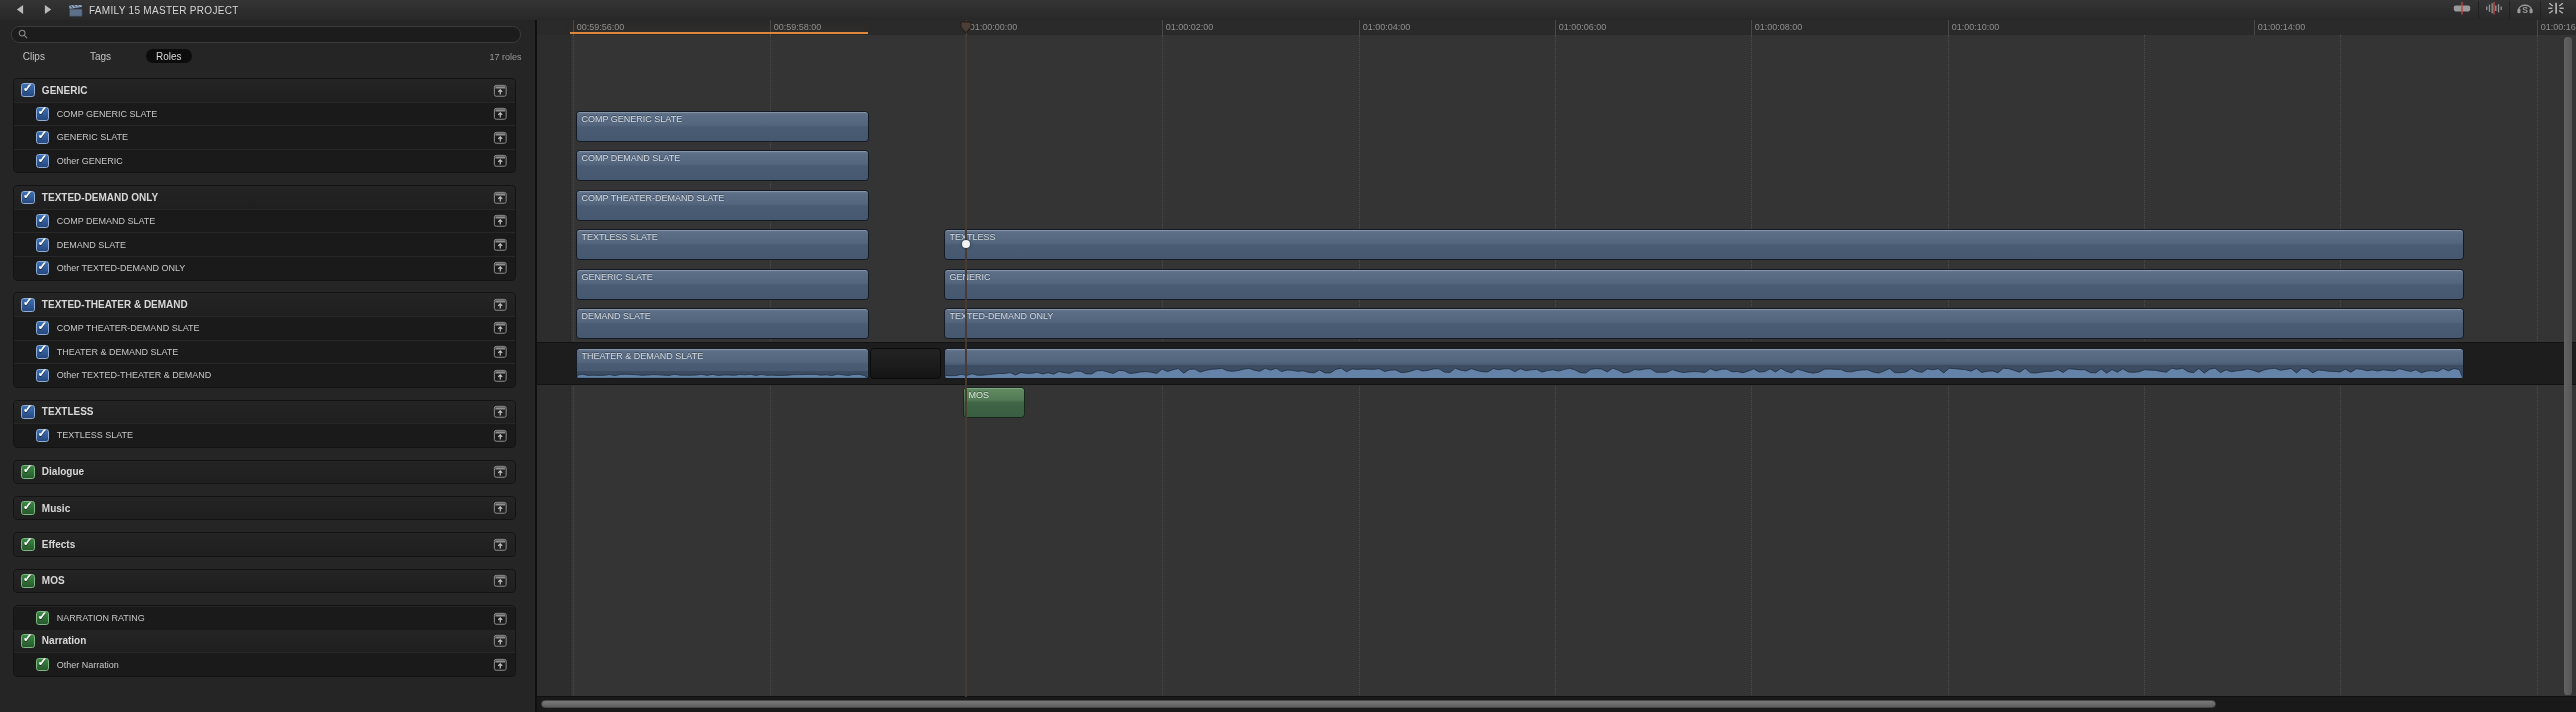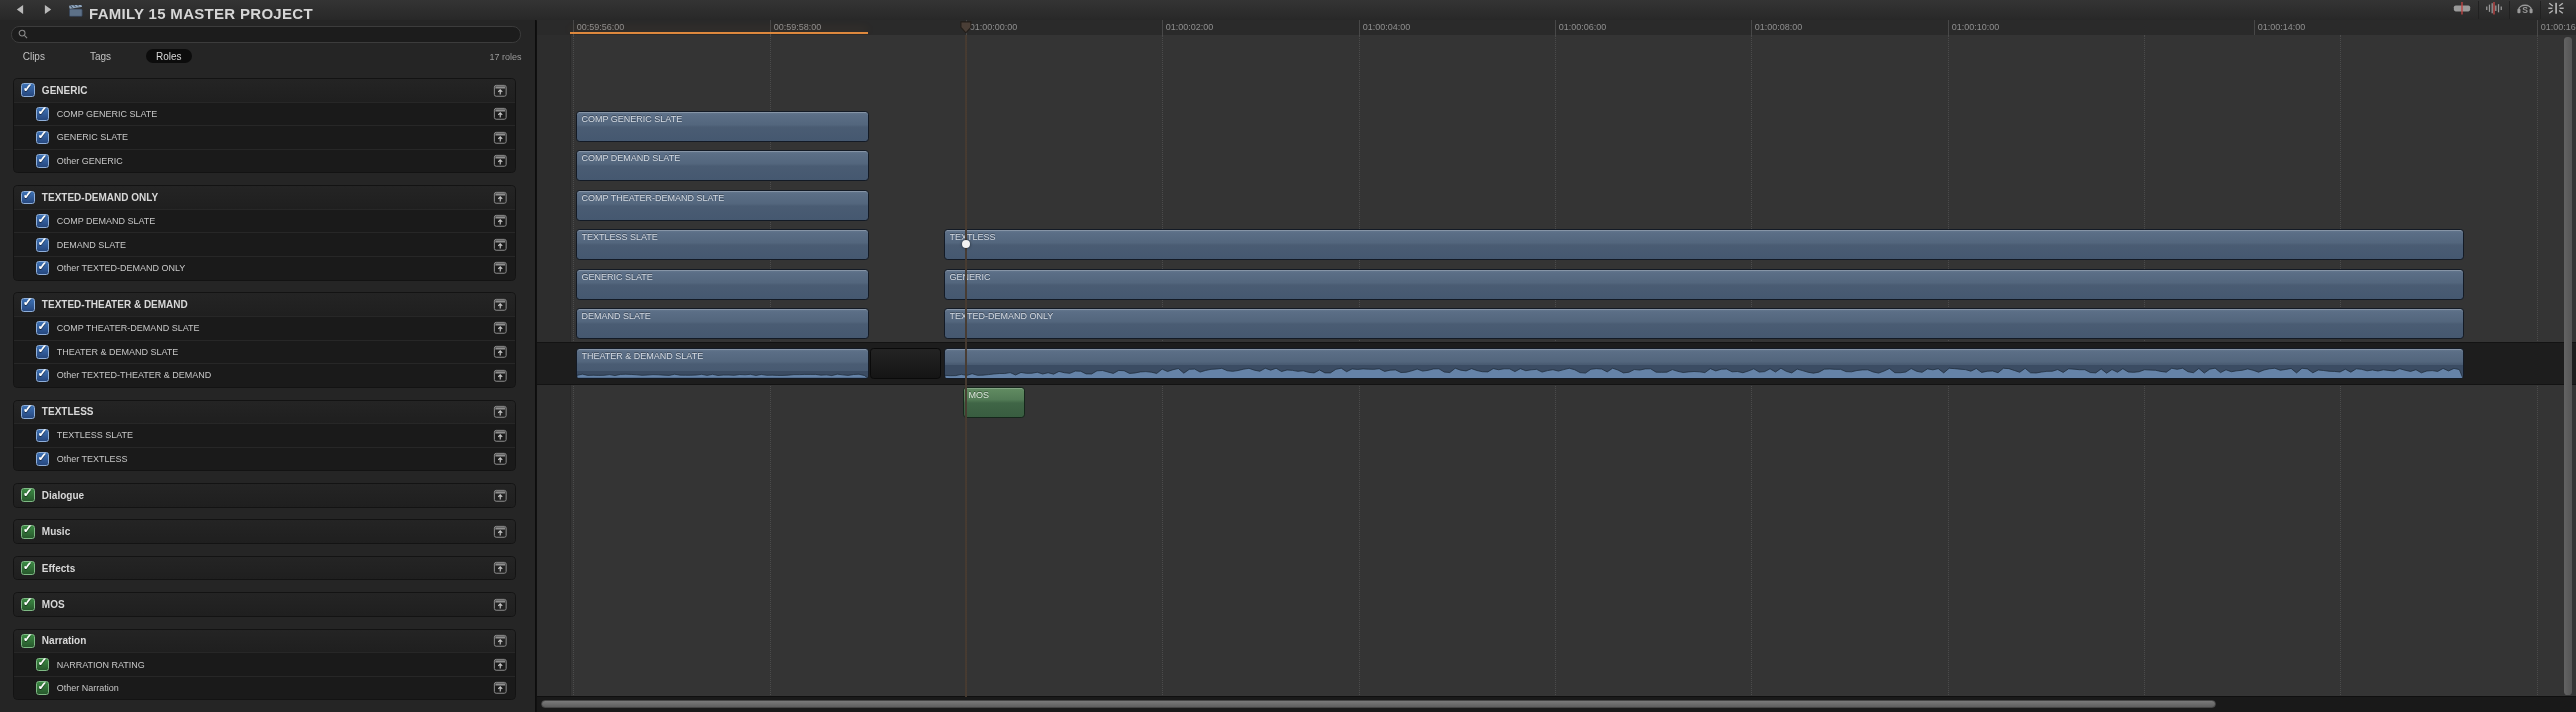--- a/index.html
+++ b/index.html
@@ -7,21 +7,21 @@
        font-family:"Liberation Sans",sans-serif;color:#cccccc;}
   #app{position:absolute;inset:0;}
 
   
   #titlebar{position:absolute;left:0;top:0;width:2576px;height:20px;
     background:linear-gradient(#343434,#282828);border-bottom:0.9px solid #151515;}
   .navbtn{position:absolute;top:0;width:25px;height:20px;background:none;border:none;
     display:flex;align-items:center;justify-content:center;padding:0;cursor:default;}
   #back-btn{left:7.2px;} #fwd-btn{left:36px;}
   #clapper{position:absolute;left:69px;top:3.6px;}
-  #proj-title{position:absolute;left:89px;top:4.5px;font-size:15px;font-weight:bold;
+  #proj-title{position:absolute;left:89px;top:4.5px;font-size:10px;font-weight:normal;
     color:#d6d6d6;letter-spacing:0.3px;white-space:nowrap;}
   #tools{position:absolute;right:5.4px;top:0.9px;height:18px;display:flex;align-items:center;}
   .toolbtn{width:31px;height:18px;background:none;border:none;display:flex;
     align-items:center;justify-content:center;padding:0;border-left:0.9px solid #212121;}
   .toolbtn:first-child{border-left:none;}
 
   
   #sidebar{position:absolute;left:0;top:20px;width:536px;bottom:0;
     background:#252525;border-right:0.9px solid #0d0d0d;box-sizing:border-box;}
   #searchbox{position:absolute;left:11px;top:6.3px;width:510px;height:16.3px;border-radius:8.1px;
@@ -331,31 +331,20 @@
             <span class="cb blue"></span>
             <span class="rlabel">TEXTLESS SLATE</span>
             <button class="rowicon">
               <svg width="14.5" height="13.6" viewBox="0 0 16 15">
                 <rect x="1.5" y="1.5" width="13" height="12" rx="2" fill="none" stroke="#8f8f8f" stroke-width="1.1"></rect>
                 <rect x="2.6" y="2.6" width="10.8" height="2.4" fill="#8f8f8f"></rect>
                 <path d="M8 11.5 V7.2 M5.8 8.8 L8 6.4 L10.2 8.8" fill="none" stroke="#c4c4c4" stroke-width="1.3"></path>
               </svg>
             </button>
           </div>
-          <div class="rrow sub">
-            <span class="cb blue"></span>
-            <span class="rlabel">Other TEXTLESS</span>
-            <button class="rowicon">
-              <svg width="14.5" height="13.6" viewBox="0 0 16 15">
-                <rect x="1.5" y="1.5" width="13" height="12" rx="2" fill="none" stroke="#8f8f8f" stroke-width="1.1"></rect>
-                <rect x="2.6" y="2.6" width="10.8" height="2.4" fill="#8f8f8f"></rect>
-                <path d="M8 11.5 V7.2 M5.8 8.8 L8 6.4 L10.2 8.8" fill="none" stroke="#c4c4c4" stroke-width="1.3"></path>
-              </svg>
-            </button>
-          </div>
         </div>
         <div class="rolebox">
           <div class="rrow head">
             <span class="cb green"></span>
             <span class="rlabel">Dialogue</span>
             <button class="rowicon">
               <svg width="14.5" height="13.6" viewBox="0 0 16 15">
                 <rect x="1.5" y="1.5" width="13" height="12" rx="2" fill="none" stroke="#8f8f8f" stroke-width="1.1"></rect>
                 <rect x="2.6" y="2.6" width="10.8" height="2.4" fill="#8f8f8f"></rect>
                 <path d="M8 11.5 V7.2 M5.8 8.8 L8 6.4 L10.2 8.8" fill="none" stroke="#c4c4c4" stroke-width="1.3"></path>
@@ -396,34 +385,34 @@
             <button class="rowicon">
               <svg width="14.5" height="13.6" viewBox="0 0 16 15">
                 <rect x="1.5" y="1.5" width="13" height="12" rx="2" fill="none" stroke="#8f8f8f" stroke-width="1.1"></rect>
                 <rect x="2.6" y="2.6" width="10.8" height="2.4" fill="#8f8f8f"></rect>
                 <path d="M8 11.5 V7.2 M5.8 8.8 L8 6.4 L10.2 8.8" fill="none" stroke="#c4c4c4" stroke-width="1.3"></path>
               </svg>
             </button>
           </div>
         </div>
         <div class="rolebox">
+          <div class="rrow sub">
+            <span class="cb green"></span>
+            <span class="rlabel">NARRATION RATING</span>
+            <button class="rowicon">
+              <svg width="14.5" height="13.6" viewBox="0 0 16 15">
+                <rect x="1.5" y="1.5" width="13" height="12" rx="2" fill="none" stroke="#8f8f8f" stroke-width="1.1"></rect>
+                <rect x="2.6" y="2.6" width="10.8" height="2.4" fill="#8f8f8f"></rect>
+                <path d="M8 11.5 V7.2 M5.8 8.8 L8 6.4 L10.2 8.8" fill="none" stroke="#c4c4c4" stroke-width="1.3"></path>
+              </svg>
+            </button>
+          </div>
           <div class="rrow head">
             <span class="cb green"></span>
             <span class="rlabel">Narration</span>
-            <button class="rowicon">
-              <svg width="14.5" height="13.6" viewBox="0 0 16 15">
-                <rect x="1.5" y="1.5" width="13" height="12" rx="2" fill="none" stroke="#8f8f8f" stroke-width="1.1"></rect>
-                <rect x="2.6" y="2.6" width="10.8" height="2.4" fill="#8f8f8f"></rect>
-                <path d="M8 11.5 V7.2 M5.8 8.8 L8 6.4 L10.2 8.8" fill="none" stroke="#c4c4c4" stroke-width="1.3"></path>
-              </svg>
-            </button>
-          </div>
-          <div class="rrow sub">
-            <span class="cb green"></span>
-            <span class="rlabel">NARRATION RATING</span>
             <button class="rowicon">
               <svg width="14.5" height="13.6" viewBox="0 0 16 15">
                 <rect x="1.5" y="1.5" width="13" height="12" rx="2" fill="none" stroke="#8f8f8f" stroke-width="1.1"></rect>
                 <rect x="2.6" y="2.6" width="10.8" height="2.4" fill="#8f8f8f"></rect>
                 <path d="M8 11.5 V7.2 M5.8 8.8 L8 6.4 L10.2 8.8" fill="none" stroke="#c4c4c4" stroke-width="1.3"></path>
               </svg>
             </button>
           </div>
           <div class="rrow sub">
             <span class="cb green"></span>

